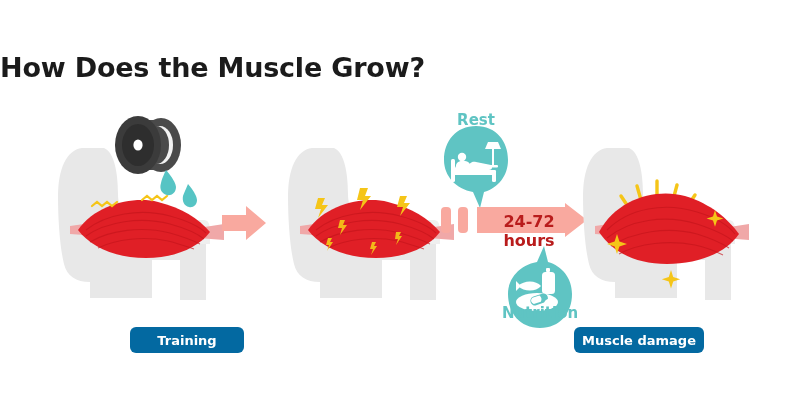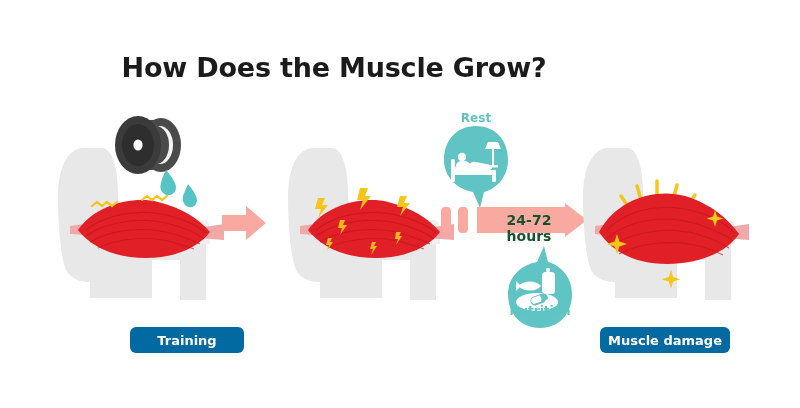--- a/index.html
+++ b/index.html
@@ -9,21 +9,20 @@
     background:#ffffff;
     font-family:"DejaVu Sans","Liberation Sans",sans-serif;
     overflow:hidden;
     position:relative;
   }
   .stage{position:relative;width:800px;height:408px;}
 
   
   .title{
     position:absolute;left:0;top:52px;width:668px;
-    text-align:center;
     font-size:27px;font-weight:bold;letter-spacing:-0.2px;
     color:#1b1b1b;
     font-family:"DejaVu Sans","Liberation Sans",sans-serif;
   }
 
   
   .panel{position:absolute;top:0;width:210px;height:408px;}
   #panel-1{left:48px;}
   #panel-2{left:278px;}
   #panel-3{left:573px;}
@@ -37,45 +36,45 @@
     position:absolute;
     border-radius:6px;
     color:#ffffff;
     text-align:center;
     font-weight:bold;
     font-family:"DejaVu Sans","Liberation Sans",sans-serif;
     display:flex;flex-direction:column;align-items:center;justify-content:center;
   }
   .pill-pink{background:#0369a1;}
   #label-training{left:82px;top:327px;width:114px;height:26px;font-size:13px;}
-  #label-damage{left:296px;top:327px;width:130px;height:26px;font-size:13px;margin-left:26px;}
+  #label-damage{left:296px;top:327px;width:130px;height:26px;font-size:13px;}
 
   
   .flow-arrow{position:absolute;}
   #arrow-1{left:220px;top:203px;width:48px;height:40px;}
 
   
   #hours-group{position:absolute;left:441px;top:203px;width:145px;height:34px;}
   .dash{position:absolute;top:4px;width:10px;height:26px;border-radius:4px;background:#f9a99f;}
   #dash-1{left:0px;}
   #dash-2{left:17px;}
   #hours-arrow{position:absolute;left:36px;top:0px;width:110px;height:34px;}
   #hours-text{
     position:absolute;left:44px;top:9px;width:88px;
-    text-align:center;color:#14532d;font-size:14px;font-weight:bold;
+    text-align:center;color:#b91c1c;font-size:16px;font-weight:bold;
     font-family:"DejaVu Sans","Liberation Sans",sans-serif;
     pointer-events:none;
   }
 
   
   .bubble{position:absolute;}
   #bubble-rest{left:440px;top:126px;width:72px;height:82px;}
   #bubble-nutrition{left:504px;top:246px;width:72px;height:82px;}
   .bubble-caption{
-    position:absolute;color:#5fc4c3;font-size:12px;font-weight:bold;
+    position:absolute;color:#5fc4c3;font-size:15px;font-weight:bold;
     text-align:center;font-family:"DejaVu Sans","Liberation Sans",sans-serif;
   }
   #caption-rest{left:440px;top:111px;width:72px;}
   #caption-nutrition{left:500px;top:304px;width:80px;}
 
   
   #dumbbell{position:absolute;left:66px;top:112px;width:74px;height:66px;}
 </style>
 </head>
 <body>

